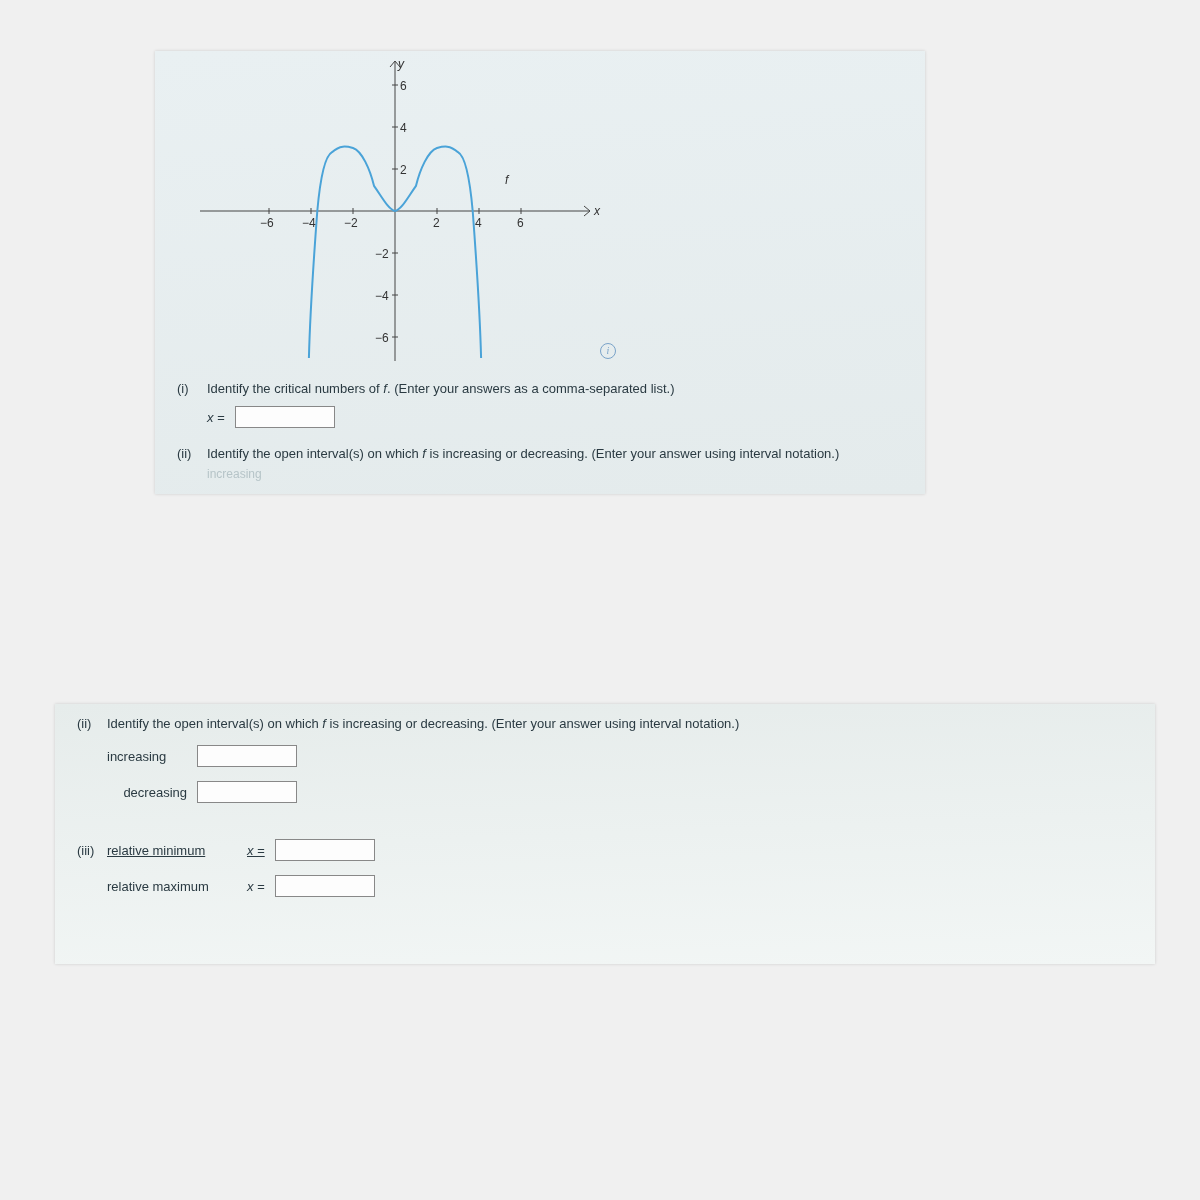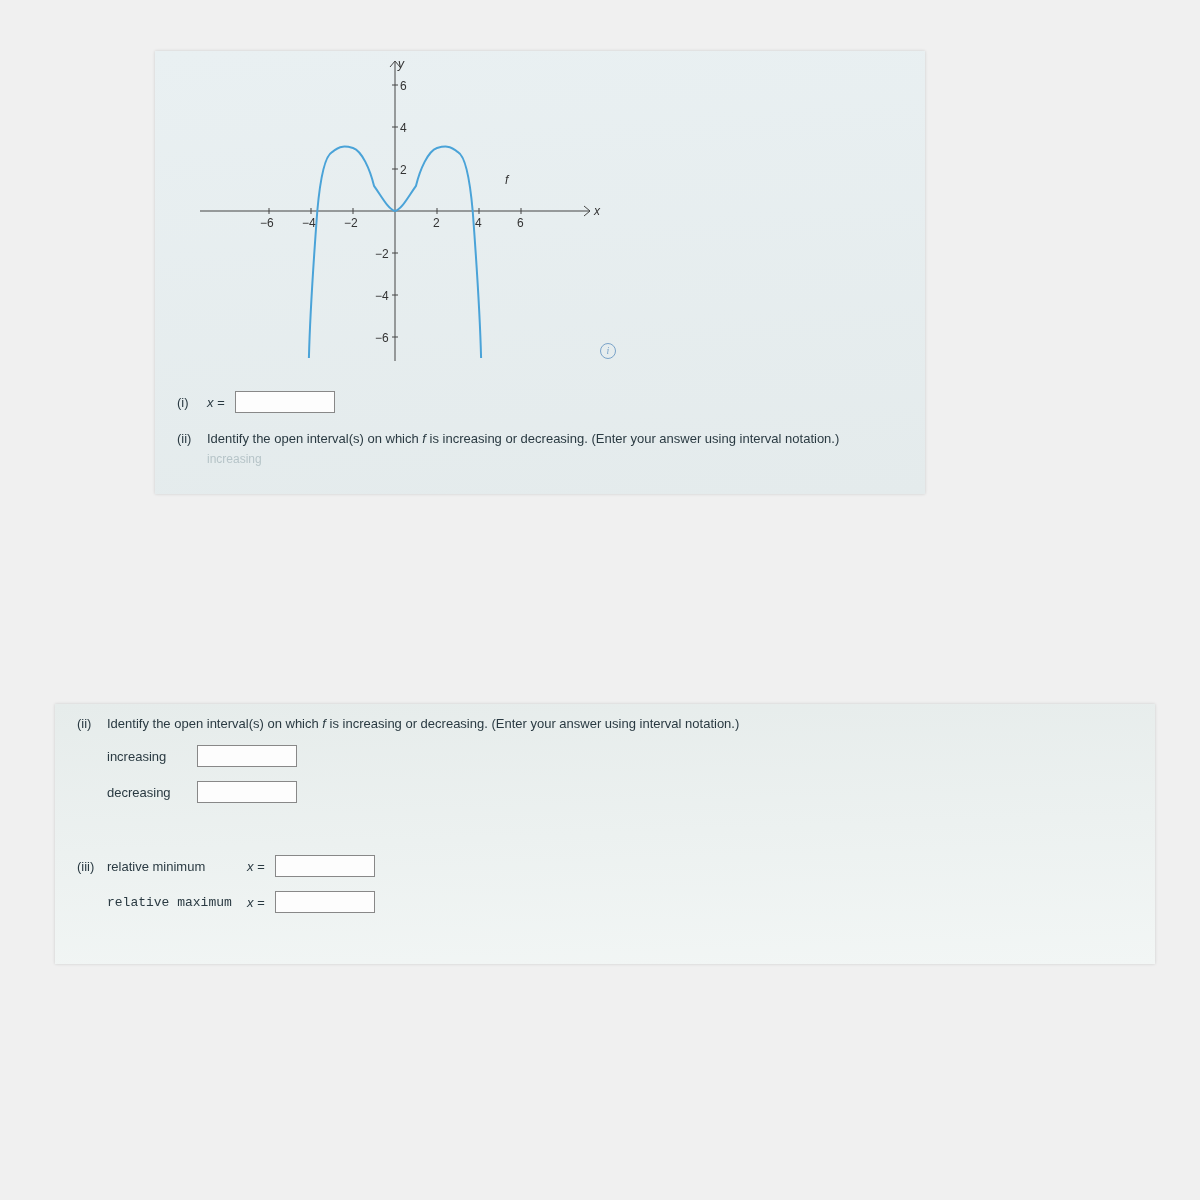--- a/index.html
+++ b/index.html
@@ -164,20 +164,23 @@
     <span class="axis-label" style="left:198px; top:-4px;">y</span>
     <span class="axis-label" style="left:394px; top:143px; font-style:italic;">x</span>
     <span class="axis-label" style="left:305px; top:112px;">f</span>
 
     <div class="info-badge">i</div>
   </div>
 
   <div class="question-row" style="margin-top:30px;">
     <div class="num">(i)</div>
     <div class="question-body">
+      <span>
+        <span>Identify the critical numbers of </span><span class="italic">f</span><span>. (Enter your answers as a comma-separated list.)</span>
+      </span>
       <div class="answer-row">
         <span class="label italic">x =</span>
         <input class="input-field" style="">
       </div>
     </div>
   </div>
 
   <div class="question-row" style="margin-top:18px;">
     <div class="num">(ii)</div>
     <div class="question-body">
@@ -198,35 +201,35 @@
     <div class="num">(ii)</div>
     <div class="question-body">
       <span>
         <span>Identify the open interval(s) on which </span><span class="italic">f</span><span> is increasing or decreasing. (Enter your answer using interval notation.)</span>
       </span>
       <div class="answer-row" style="margin-top:14px;">
         <span class="label" style="width:80px; display:inline-block;">increasing</span>
         <input class="input-field" style="">
       </div>
       <div class="answer-row" style="margin-top:14px;">
-        <span class="label" style="width:80px; display:inline-block;">decreasing</span>
+        <span class="label" style="width:80px; display:inline-block;text-align:right;">decreasing</span>
         <input class="input-field" style="">
       </div>
     </div>
   </div>
 
   <div class="question-row" style="margin-top:28px;">
     <div class="num">(iii)</div>
     <div class="question-body">
-      <div class="answer-row" style="margin-top:24px;">
+      <div class="answer-row" style="margin-top:8px;text-decoration:underline;">
         <span class="label" style="width:130px; display:inline-block;">relative minimum</span>
         <span class="label italic">x =</span>
         <input class="input-field" style="">
       </div>
       <div class="answer-row" style="margin-top:14px;">
-        <span class="label" style="width:130px; display:inline-block;font-family:Liberation Mono, monospace;">relative maximum</span>
+        <span class="label" style="width:130px; display:inline-block;">relative maximum</span>
         <span class="label italic">x =</span>
         <input class="input-field" style="">
       </div>
     </div>
   </div>
 
 </div>
 
 </body></html>

